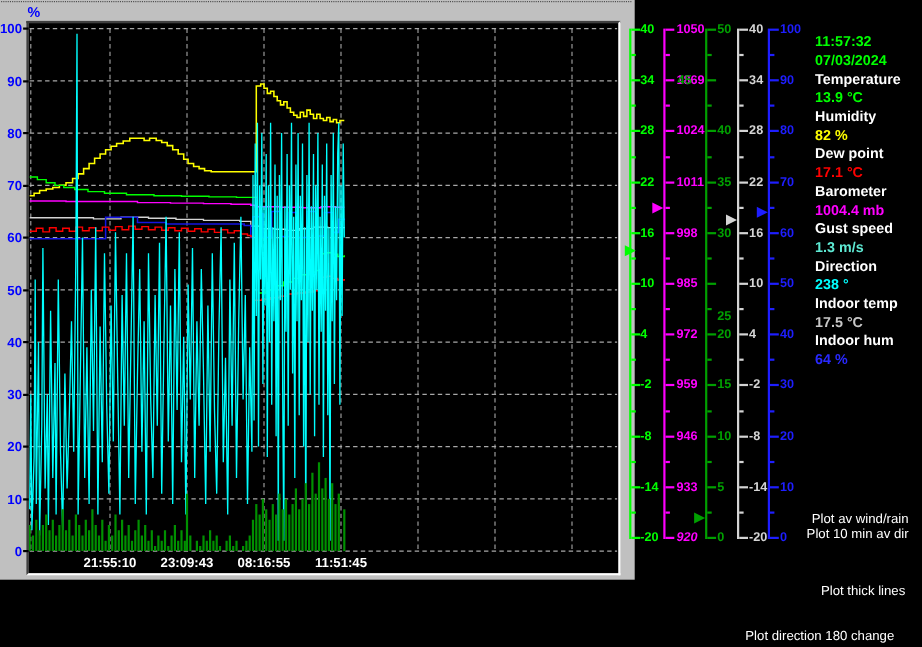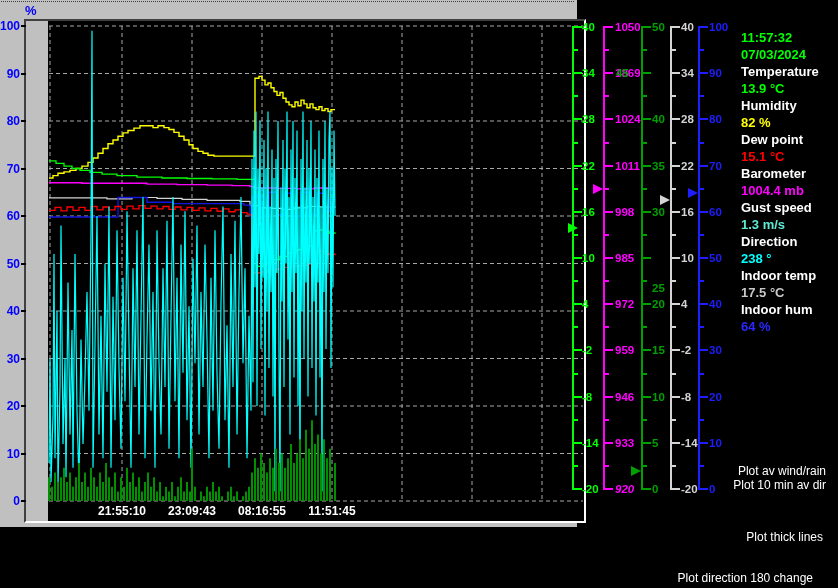--- a/index.html
+++ b/index.html
@@ -1,21 +1,21 @@
 <!DOCTYPE html>
 <html><head>
 <meta charset="utf-8">
 <style>
   html,body{margin:0;padding:0;}
   body{width:838px;height:588px;background:#000;position:relative;overflow:hidden;
        font-family:"Liberation Sans",sans-serif;}
   .panel{position:absolute;left:0;top:0;width:577px;height:527px;background:#c0c0c0;}
   .focus-line{position:absolute;left:1px;top:1px;width:573px;height:0;border-top:1px dotted #404040;}
   .unit{position:absolute;left:25px;top:3px;color:#0000ff;font-weight:bold;font-size:13px;}
-  .plot-wrap{position:absolute;left:24px;top:19px;border:2px solid;border-color:#404040 #ffffff #ffffff #404040;padding-left:22px;}
+  .plot-wrap{position:absolute;left:24px;top:19px;border:2px solid;border-color:#404040 #ffffff #ffffff #404040;}
   .plot{position:relative;width:536px;height:500px;background:#000;overflow:hidden;}
   .plot svg{position:absolute;left:0;top:0;}
   .ylab{position:absolute;left:0;width:20px;text-align:right;color:#0000ff;font-weight:bold;
         font-size:12px;height:14px;line-height:14px;}
   .ytick{position:absolute;left:21px;width:5px;height:2px;background:#000;}
   .tlabel{position:absolute;width:70px;text-align:center;color:#ffffff;font-weight:bold;font-size:12px;
           height:14px;line-height:14px;}
   .scale-line{position:absolute;width:2px;}
   .stick{position:absolute;height:2px;}
   .slabel{position:absolute;font-weight:bold;font-size:11.5px;height:14px;line-height:14px;white-space:nowrap;}
@@ -366,21 +366,21 @@
 
 <div class="readings">
   <div class="rrow" id="rtime" style="color: rgb(0, 255, 0);">11:57:32</div>
   <div class="rrow" id="rdate" style="color: rgb(0, 255, 0);">07/03/2024</div>
   <div id="ritems">
       <div class="rrow">Temperature</div>
       <div class="rrow" style="color: rgb(0, 255, 0);">13.9 °C</div>
       <div class="rrow">Humidity</div>
       <div class="rrow" style="color: rgb(255, 255, 0);">82 %</div>
       <div class="rrow">Dew point</div>
-      <div class="rrow" style="color: rgb(255, 0, 0);">15.1 °C</div>
+      <div class="rrow" style="color: rgb(255, 0, 0);">17.1 °C</div>
       <div class="rrow">Barometer</div>
       <div class="rrow" style="color: rgb(255, 0, 255);">1004.4 mb</div>
       <div class="rrow">Gust speed</div>
       <div class="rrow" style="color: #5eead4;">1.3 m/s</div>
       <div class="rrow">Direction</div>
       <div class="rrow" style="color: rgb(0, 255, 255);">238 °</div>
       <div class="rrow">Indoor temp</div>
       <div class="rrow" style="color: rgb(200, 200, 200);">17.5 °C</div>
       <div class="rrow">Indoor hum</div>
       <div class="rrow" style="color: rgb(40, 40, 255);">64 %</div>

